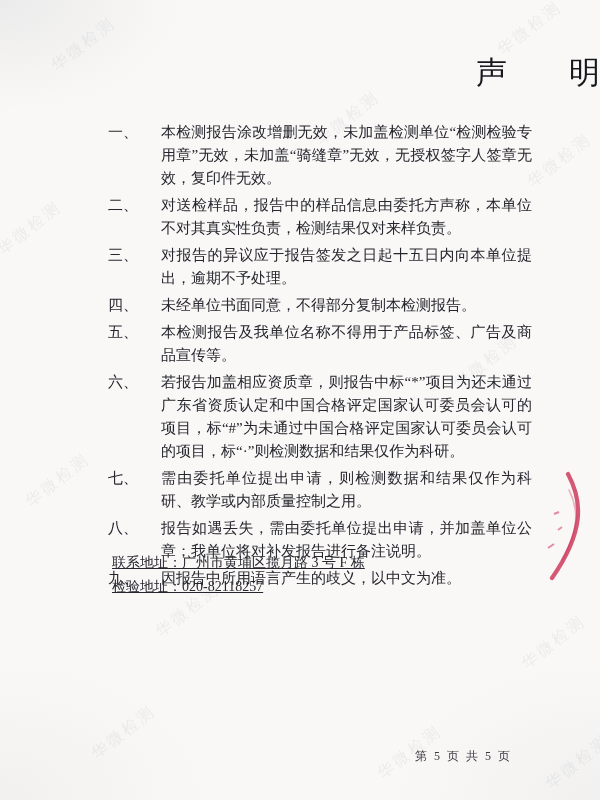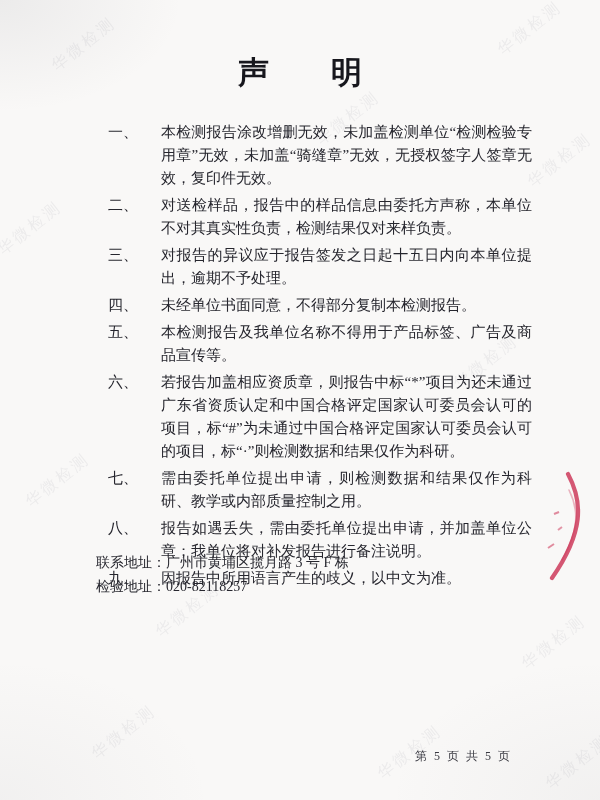--- a/index.html
+++ b/index.html
@@ -22,41 +22,41 @@
     position:absolute;
     font-family:"Liberation Sans","DejaVu Sans",sans-serif;
     font-size:16px; letter-spacing:3px;
     color:#6e6e7e; opacity:0.09;
     transform:rotate(-38deg);
     white-space:nowrap; pointer-events:none;
     user-select:none;
   }
   .title {
     position:absolute; top:52px; left:0; width:100%;
-    text-align:center;
+    text-align:right;
     font-family:"Liberation Sans","DejaVu Sans",sans-serif;
-    font-weight:bold; font-size:31px; color:#17171d;
+    font-weight:normal; font-size:31px; color:#17171d;
   }
   .statement {
     position:absolute; top:121px; left:108px; width:424px;
     list-style:none; margin:0; padding:0;
     font-size:15px; line-height:23px;
   }
   .statement li {
     display:flex; margin-bottom:4px;
   }
   .statement .num {
     flex:none; width:30px;
   }
   .statement .txt {
     flex:1; text-align:justify;margin-left:23px;
   }
   .contact {
-    position:absolute; top:551px; left:96px;
-    font-size:14px; line-height:24px;
+    position:absolute; top:551px; left:112px;
+    font-size:14px; line-height:24px;text-decoration:underline;
   }
   .contact .line { white-space:nowrap; }
   .footer {
     position:absolute; top:748px; right:88px;
     font-size:12px; letter-spacing:2px; color:#3a3a42;
   }
   .seal {
     position:absolute; top:468px; left:538px;
     width:58px; height:118px; pointer-events:none;
   }

